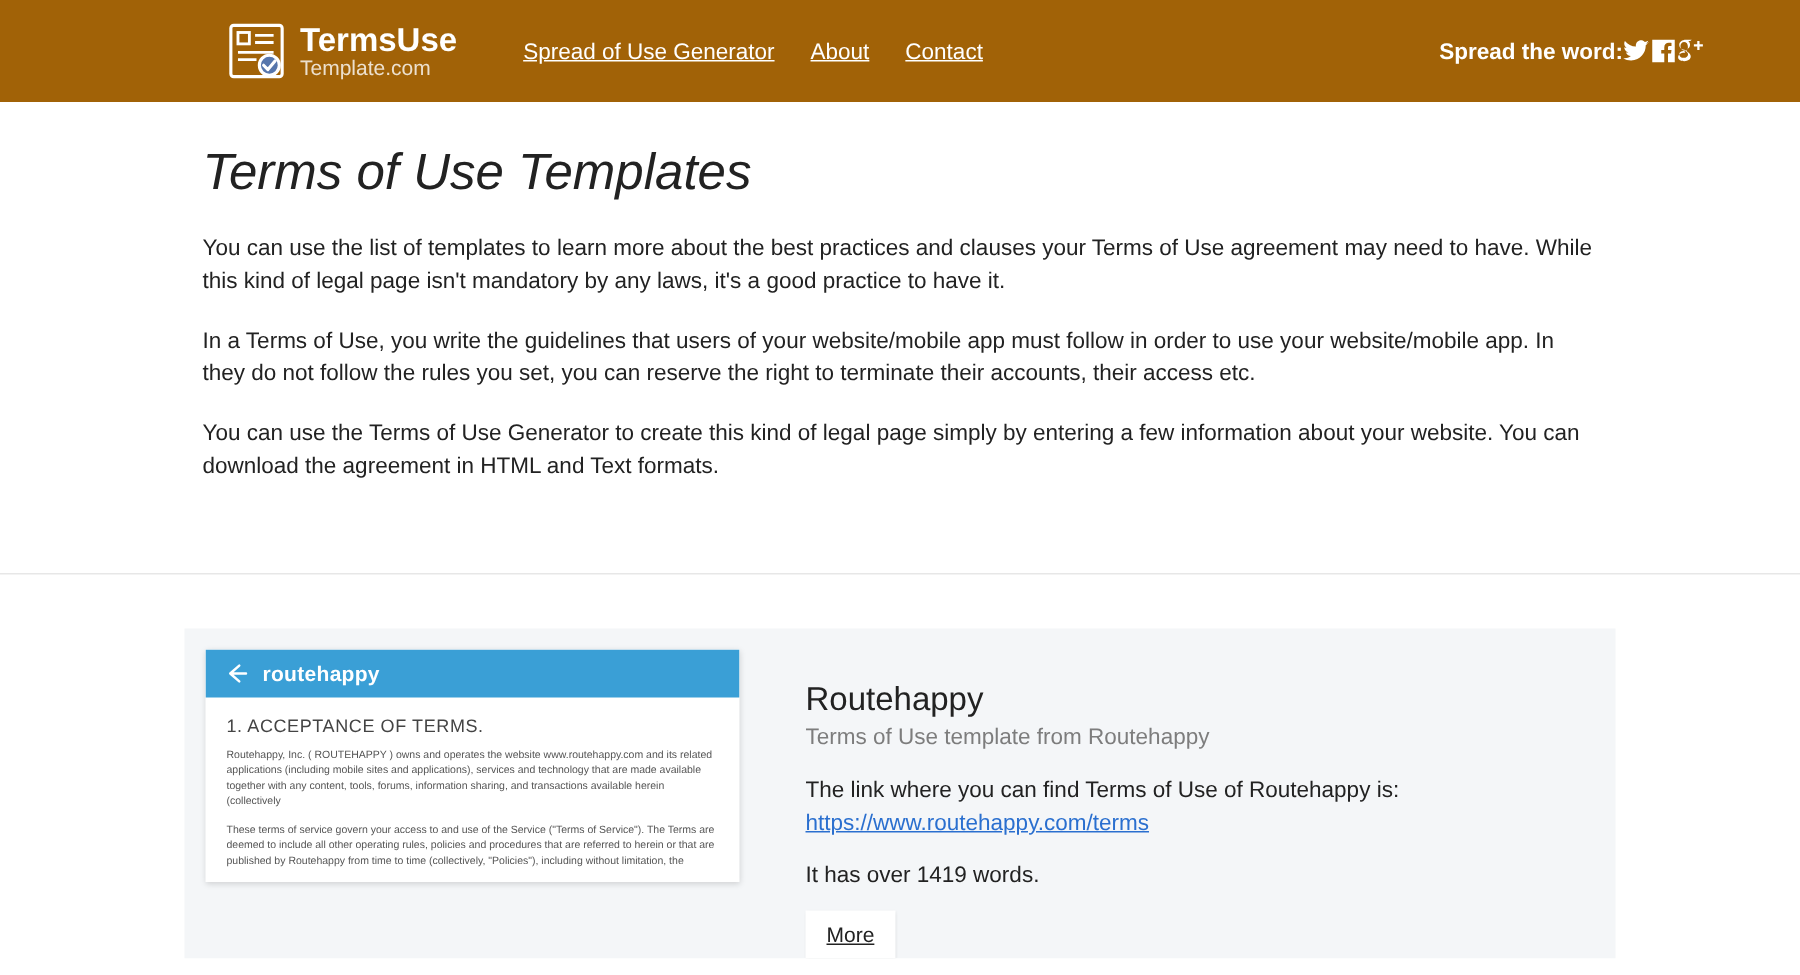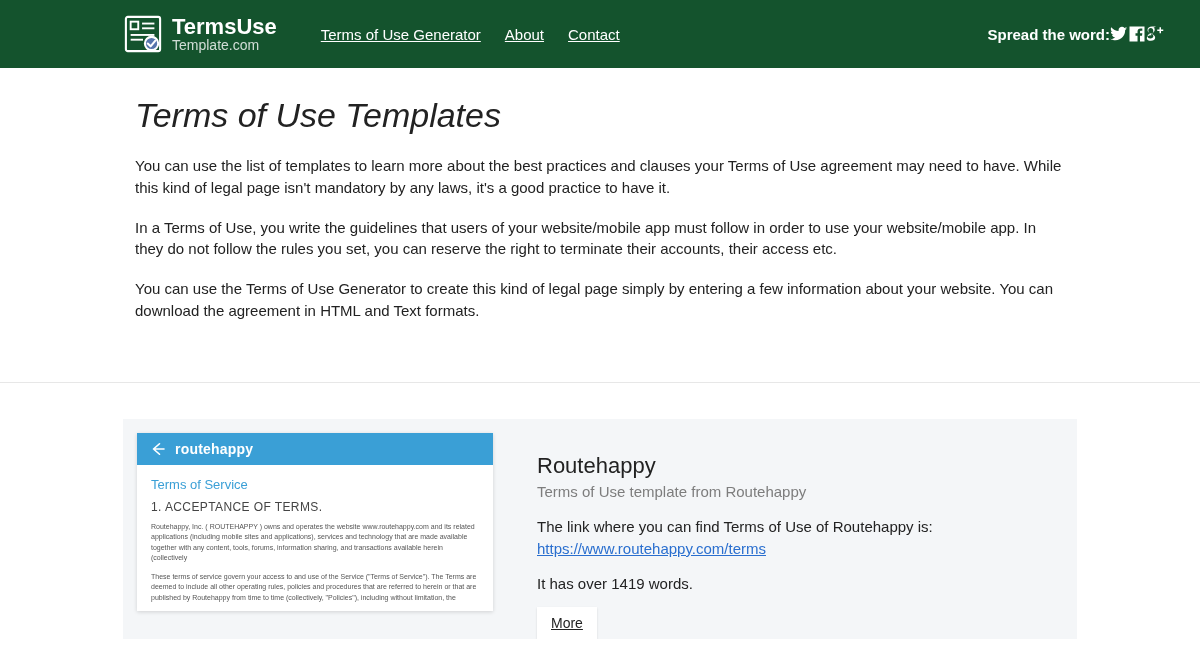--- a/index.html
+++ b/index.html
@@ -4,25 +4,25 @@
 <style>
   * { box-sizing: border-box; margin: 0; padding: 0; }
   body {
     font-family: "Helvetica Neue", Helvetica, Arial, sans-serif;
     color: #222;
     background: #fff;
     font-size: 15px;
   }
   
   .header {
-    background: #14532d;
+    background: #a16207;
     height: 68px;
     display: flex;
     align-items: center;
-    padding: 0 36px;
+    padding: 0 64px;
     color: #fff;
   }
   .brand {
     display: flex;
     align-items: center;
     margin-left: 88px;
     margin-right: 24px;
   }
   .brand-icon {
     width: 38px;
@@ -122,21 +122,21 @@
       <line x1="7" y1="26" x2="20" y2="26" stroke="#fff" stroke-width="2"></line>
       <circle cx="29" cy="30" r="7" fill="#5776ac" stroke="#fff" stroke-width="2.2"></circle>
       <path d="M25 30 l3 3 l5 -6" fill="none" stroke="#fff" stroke-width="2.2" stroke-linecap="round" stroke-linejoin="round"></path>
     </svg>
     <div class="brand-text">
       <div class="brand-top">TermsUse</div>
       <div class="brand-bottom">Template.com</div>
     </div>
   </div>
   <div class="nav">
-    <a>Terms of Use Generator</a>
+    <a>Spread of Use Generator</a>
     <a>About</a>
     <a>Contact</a>
   </div>
   <div class="spread">
     <span>Spread the word:</span>
     <svg class="social-icon" viewBox="0 0 24 24">
         <path d="M23 4.6c-.8.4-1.7.6-2.6.8.9-.6 1.7-1.5 2-2.6-.9.5-1.9.9-3 1.1C18.5 3 17.3 2.4 16 2.4c-2.5 0-4.6 2.1-4.6 4.6 0 .4 0 .7.1 1.1C7.7 7.9 4.1 6 1.7 3c-.4.7-.6 1.5-.6 2.4 0 1.6.8 3 2.1 3.8-.8 0-1.5-.2-2.1-.6v.1c0 2.2 1.6 4.1 3.7 4.5-.4.1-.8.2-1.2.2-.3 0-.6 0-.9-.1.6 1.8 2.3 3.2 4.3 3.2-1.6 1.2-3.6 2-5.7 2-.4 0-.7 0-1.1-.1 2 1.3 4.4 2 7 2 8.4 0 13-7 13-13v-.6c.9-.6 1.7-1.5 2.3-2.4z"></path>
       </svg>
     <svg class="social-icon" viewBox="0 0 24 24">
         <path d="M22 2H2v20h10.7v-7.7H10V11h2.7V8.8c0-2.7 1.6-4.1 4-4.1 1.1 0 2.1.1 2.4.1v2.8h-1.6c-1.3 0-1.5.6-1.5 1.5V11h3.1l-.4 3.3h-2.7V22H22V2z"></path>
@@ -159,21 +159,20 @@
 <div class="card-wrap">
   <div class="thumb-col">
     <div class="thumb">
       <div class="thumb-header">
         <svg class="thumb-point-icon" viewBox="0 0 24 24">
           <path d="M14 5 L6 12 L14 19 M6 12 H20" stroke-linecap="round" stroke-linejoin="round"></path>
         </svg>
         <span class="thumb-rh">routehappy</span>
       </div>
       <div class="thumb-body">
-        <div class="thumb-tos">Terms of Service</div>
         <div class="thumb-sec1">1. ACCEPTANCE OF TERMS.</div>
         <p class="micro">Routehappy, Inc. ( ROUTEHAPPY ) owns and operates the website www.routehappy.com and its related applications (including mobile sites and applications), services and technology that are made available together with any content, tools, forums, information sharing, and transactions available herein (collectively</p>
         <p class="micro">These terms of service govern your access to and use of the Service ("Terms of Service"). The Terms are deemed to include all other operating rules, policies and procedures that are referred to herein or that are published by Routehappy from time to time (collectively, "Policies"), including without limitation, the</p>
 
       </div>
     </div>
   </div>
   <div class="detail-col">
     <div class="detail-title">Routehappy</div>
     <div class="detail-sub">Terms of Use template from Routehappy</div>

